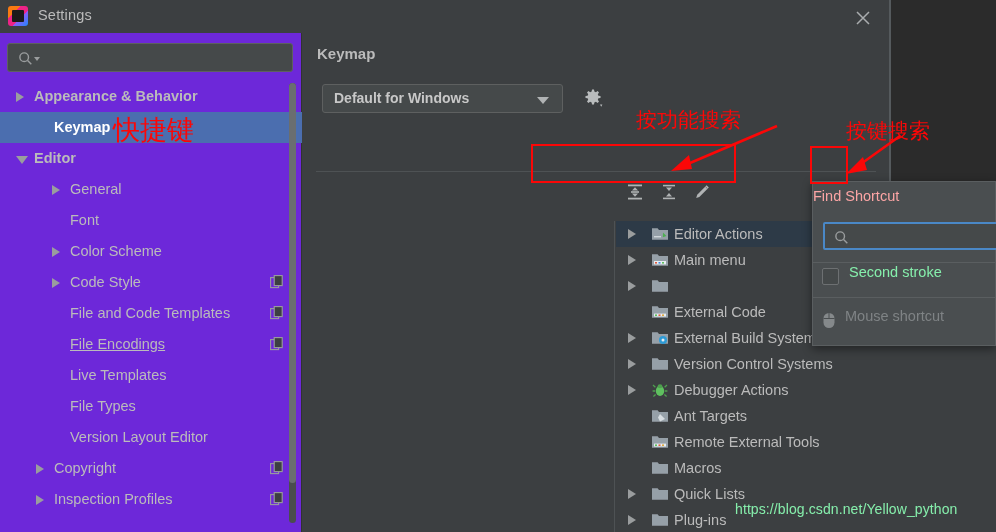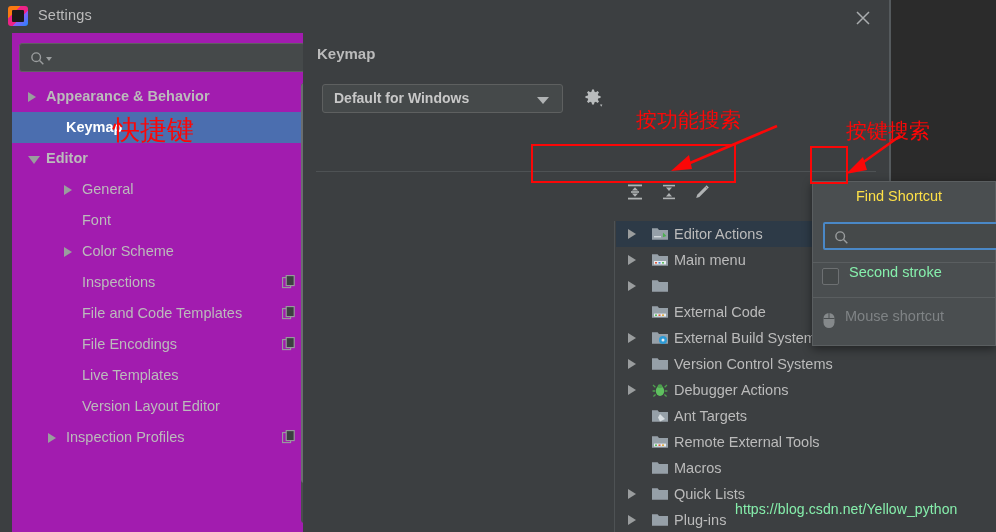--- a/index.html
+++ b/index.html
@@ -37,22 +37,22 @@
     font-size: 14.5px; color: #bbbbbb; letter-spacing: .2px;
   }
   .close-btn {
     position: absolute; left: 838px; top: 0; width: 50px; height: 33px;
     cursor: pointer;
   }
   .close-btn svg { position: absolute; left: 17px; top: 10px; }
 
   
   .sidebar {
-    position: absolute; left: 12px; top: 33px; width: 302px; height: 499px;
-    background: #a21caf;
+    position: absolute; left: 0; top: 33px; width: 302px; height: 499px;
+    background: #6d28d9;
     border-right: 1px solid #323232;
   }
   .side-search {
     position: absolute; left: 7px; top: 10px; width: 286px; height: 29px;
     background: #45494a; border: 1px solid #5e6060; border-radius: 3px;
   }
   .side-search .mag { position: absolute; left: 10px; top: 7px; }
   .side-search .caret { position:absolute; left:26px; top:13px; width:0;height:0;
      border-left:3.5px solid transparent;border-right:3.5px solid transparent;border-top:4px solid #9a9d9e;}
 
@@ -120,22 +120,22 @@
   .arow .albl { position: absolute; left: 58px; top: 0; }
 
   .left-rule { position:absolute; left:311px; top:188px; width:1px; height:344px; background:#4e5254;}
 
   
   .popup {
     position: absolute; left: 812px; top: 181px; width: 184px; height: 165px;
     background: #4a4e50; border: 1px solid #5a5e60;
     box-shadow: 0 3px 9px rgba(0,0,0,.45);
   }
-  .popup-title { position: absolute; left: 0; top: 6px; width: 184px; text-align: center; padding-right: 12px;
-     font-size: 14.5px; color: #fde047; }
+  .popup-title { position: absolute; left: 0; top: 6px; width: 184px; text-align: left; padding-right: 12px;
+     font-size: 14.5px; color: #fca5a5; }
   .popup-input {
     position: absolute; left: 10px; top: 40px; width: 190px; height: 28px;
     background: #45494a; border: 2px solid #4a88c7; border-radius: 2px;
   }
   .popup-input .mag { position: absolute; left: 9px; top: 6px; }
   .popup-sep1 { position:absolute; left:0; top:80px; width:184px; height:1px; background:#5a5e60;}
   .popup-check { position: absolute; left: 9px; top: 86px; width: 17px; height: 17px;
      background: #45494a; border: 1px solid #6d7072; border-radius:2px; cursor:pointer;}
   .popup-check-lbl { position: absolute; left: 36px; top: 82px; font-size: 14.5px; color: #86efac; }
   .popup-sep2 { position:absolute; left:0; top:115px; width:184px; height:1px; background:#5a5e60;}
@@ -209,45 +209,57 @@
             <span class="lbl" style="left: 70px;">General</span>
           </div>
           <div class="row">
             <span class="lbl" style="left: 70px;">Font</span>
           </div>
           <div class="row">
             <i class="arrow" style="left: 52px;"></i>
             <span class="lbl" style="left: 70px;">Color Scheme</span>
           </div>
           <div class="row">
-            <span class="lbl" style="left: 70px;">Inspections</span>
+            <i class="arrow" style="left: 52px;"></i>
+            <span class="lbl" style="left: 70px;">Code Style</span>
             <svg class="copy-ic" width="14" height="14" viewBox="0 0 14 14">
               <rect x="0.6" y="2.6" width="8" height="10" stroke="#9a9d9e" stroke-width="1.1" fill="none"></rect>
               <rect x="4.2" y="0.6" width="8" height="10" stroke="#9a9d9e" stroke-width="1.1" fill="#3c3f41"></rect>
             </svg>
           </div>
           <div class="row">
             <span class="lbl" style="left: 70px;">File and Code Templates</span>
             <svg class="copy-ic" width="14" height="14" viewBox="0 0 14 14">
               <rect x="0.6" y="2.6" width="8" height="10" stroke="#9a9d9e" stroke-width="1.1" fill="none"></rect>
               <rect x="4.2" y="0.6" width="8" height="10" stroke="#9a9d9e" stroke-width="1.1" fill="#3c3f41"></rect>
             </svg>
           </div>
           <div class="row">
-            <span class="lbl" style="left: 70px;">File Encodings</span>
+            <span class="lbl" style="left: 70px; text-decoration: underline;">File Encodings</span>
             <svg class="copy-ic" width="14" height="14" viewBox="0 0 14 14">
               <rect x="0.6" y="2.6" width="8" height="10" stroke="#9a9d9e" stroke-width="1.1" fill="none"></rect>
               <rect x="4.2" y="0.6" width="8" height="10" stroke="#9a9d9e" stroke-width="1.1" fill="#3c3f41"></rect>
             </svg>
           </div>
           <div class="row">
             <span class="lbl" style="left: 70px;">Live Templates</span>
           </div>
           <div class="row">
+            <span class="lbl" style="left: 70px;">File Types</span>
+          </div>
+          <div class="row">
             <span class="lbl" style="left: 70px;">Version Layout Editor</span>
+          </div>
+          <div class="row">
+            <i class="arrow" style="left: 36px;"></i>
+            <span class="lbl" style="left: 54px;">Copyright</span>
+            <svg class="copy-ic" width="14" height="14" viewBox="0 0 14 14">
+              <rect x="0.6" y="2.6" width="8" height="10" stroke="#9a9d9e" stroke-width="1.1" fill="none"></rect>
+              <rect x="4.2" y="0.6" width="8" height="10" stroke="#9a9d9e" stroke-width="1.1" fill="#3c3f41"></rect>
+            </svg>
           </div>
           <div class="row">
             <i class="arrow" style="left: 36px;"></i>
             <span class="lbl" style="left: 54px;">Inspection Profiles</span>
             <svg class="copy-ic" width="14" height="14" viewBox="0 0 14 14">
               <rect x="0.6" y="2.6" width="8" height="10" stroke="#9a9d9e" stroke-width="1.1" fill="none"></rect>
               <rect x="4.2" y="0.6" width="8" height="10" stroke="#9a9d9e" stroke-width="1.1" fill="#3c3f41"></rect>
             </svg>
           </div>
         </div>

